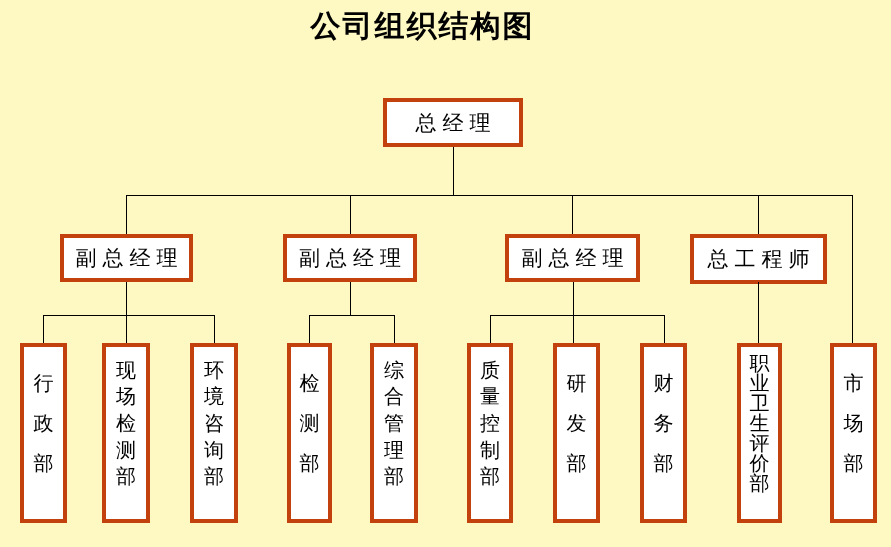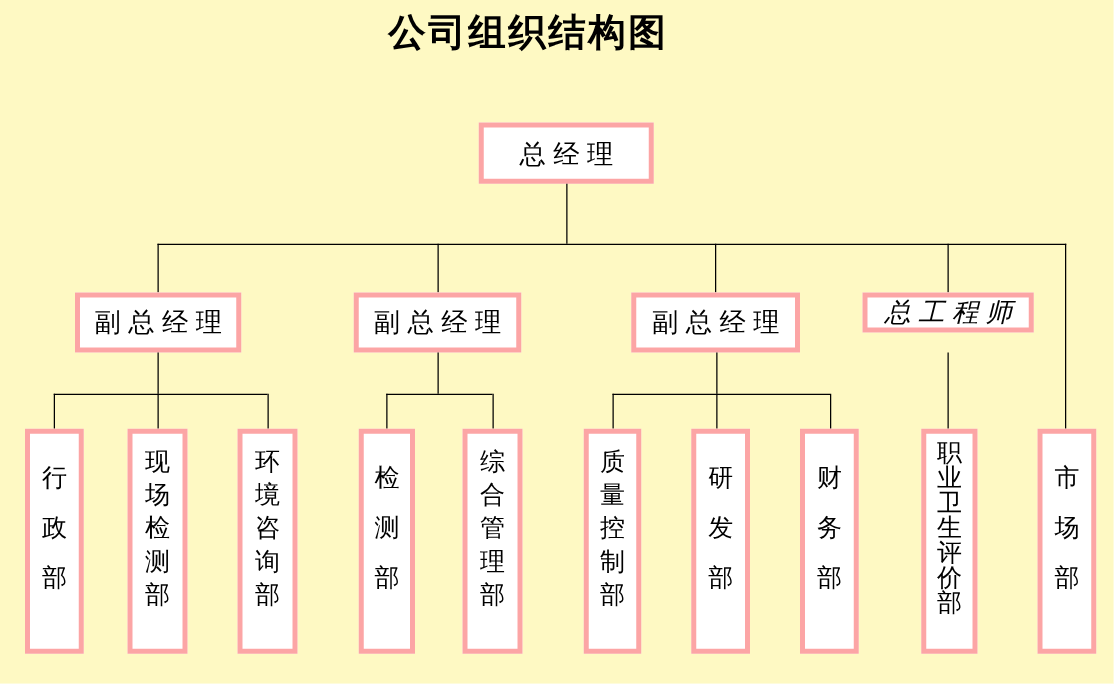--- a/index.html
+++ b/index.html
@@ -17,21 +17,21 @@
     left: 0; top: 6px;
     width: 845px;
     text-align: center;
     font-size: 30px;
     font-weight: bold;
     letter-spacing: 2px;
   }
   .node {
     position: absolute;
     box-sizing: border-box;
-    border: 4px solid #fca5a5;
+    border: 4px solid #c2410c;
     background: #fff;
     display: flex;
     align-items: center;
     justify-content: center;
   }
   .hlabel {
     font-size: 21px;
     letter-spacing: 6px;
     padding-left: 6px; 
     white-space: nowrap;
@@ -53,21 +53,21 @@
     background: #000;
   }
   .line.h { height: 1px; }
   .line.v { width: 1px; }
 
   
   .n-root   { left: 383px; top:  98px; width: 140px; height: 49px; }
   .n-m1     { left:  60px; top: 234px; width: 133px; height: 48px; }
   .n-m2     { left: 283px; top: 234px; width: 134px; height: 48px; }
   .n-m3     { left: 505px; top: 234px; width: 135px; height: 48px; }
-  .n-m4     { left: 690px; top: 234px; width: 137px; height: 32px; font-style: italic; }
+  .n-m4     { left: 690px; top: 234px; width: 137px; height: 50px; }
   .n-d1  { left:  20px; top: 343px; width: 47px; height: 180px; }
   .n-d2  { left: 102px; top: 343px; width: 48px; height: 180px; }
   .n-d3  { left: 190px; top: 343px; width: 48px; height: 180px; }
   .n-d4  { left: 287px; top: 343px; width: 45px; height: 180px; }
   .n-d5  { left: 370px; top: 343px; width: 48px; height: 180px; }
   .n-d6  { left: 467px; top: 343px; width: 46px; height: 180px; }
   .n-d7  { left: 553px; top: 343px; width: 47px; height: 180px; }
   .n-d8  { left: 640px; top: 343px; width: 47px; height: 180px; }
   .n-d9  { left: 737px; top: 343px; width: 45px; height: 180px; }
   .n-d10 { left: 830px; top: 343px; width: 47px; height: 180px; }

